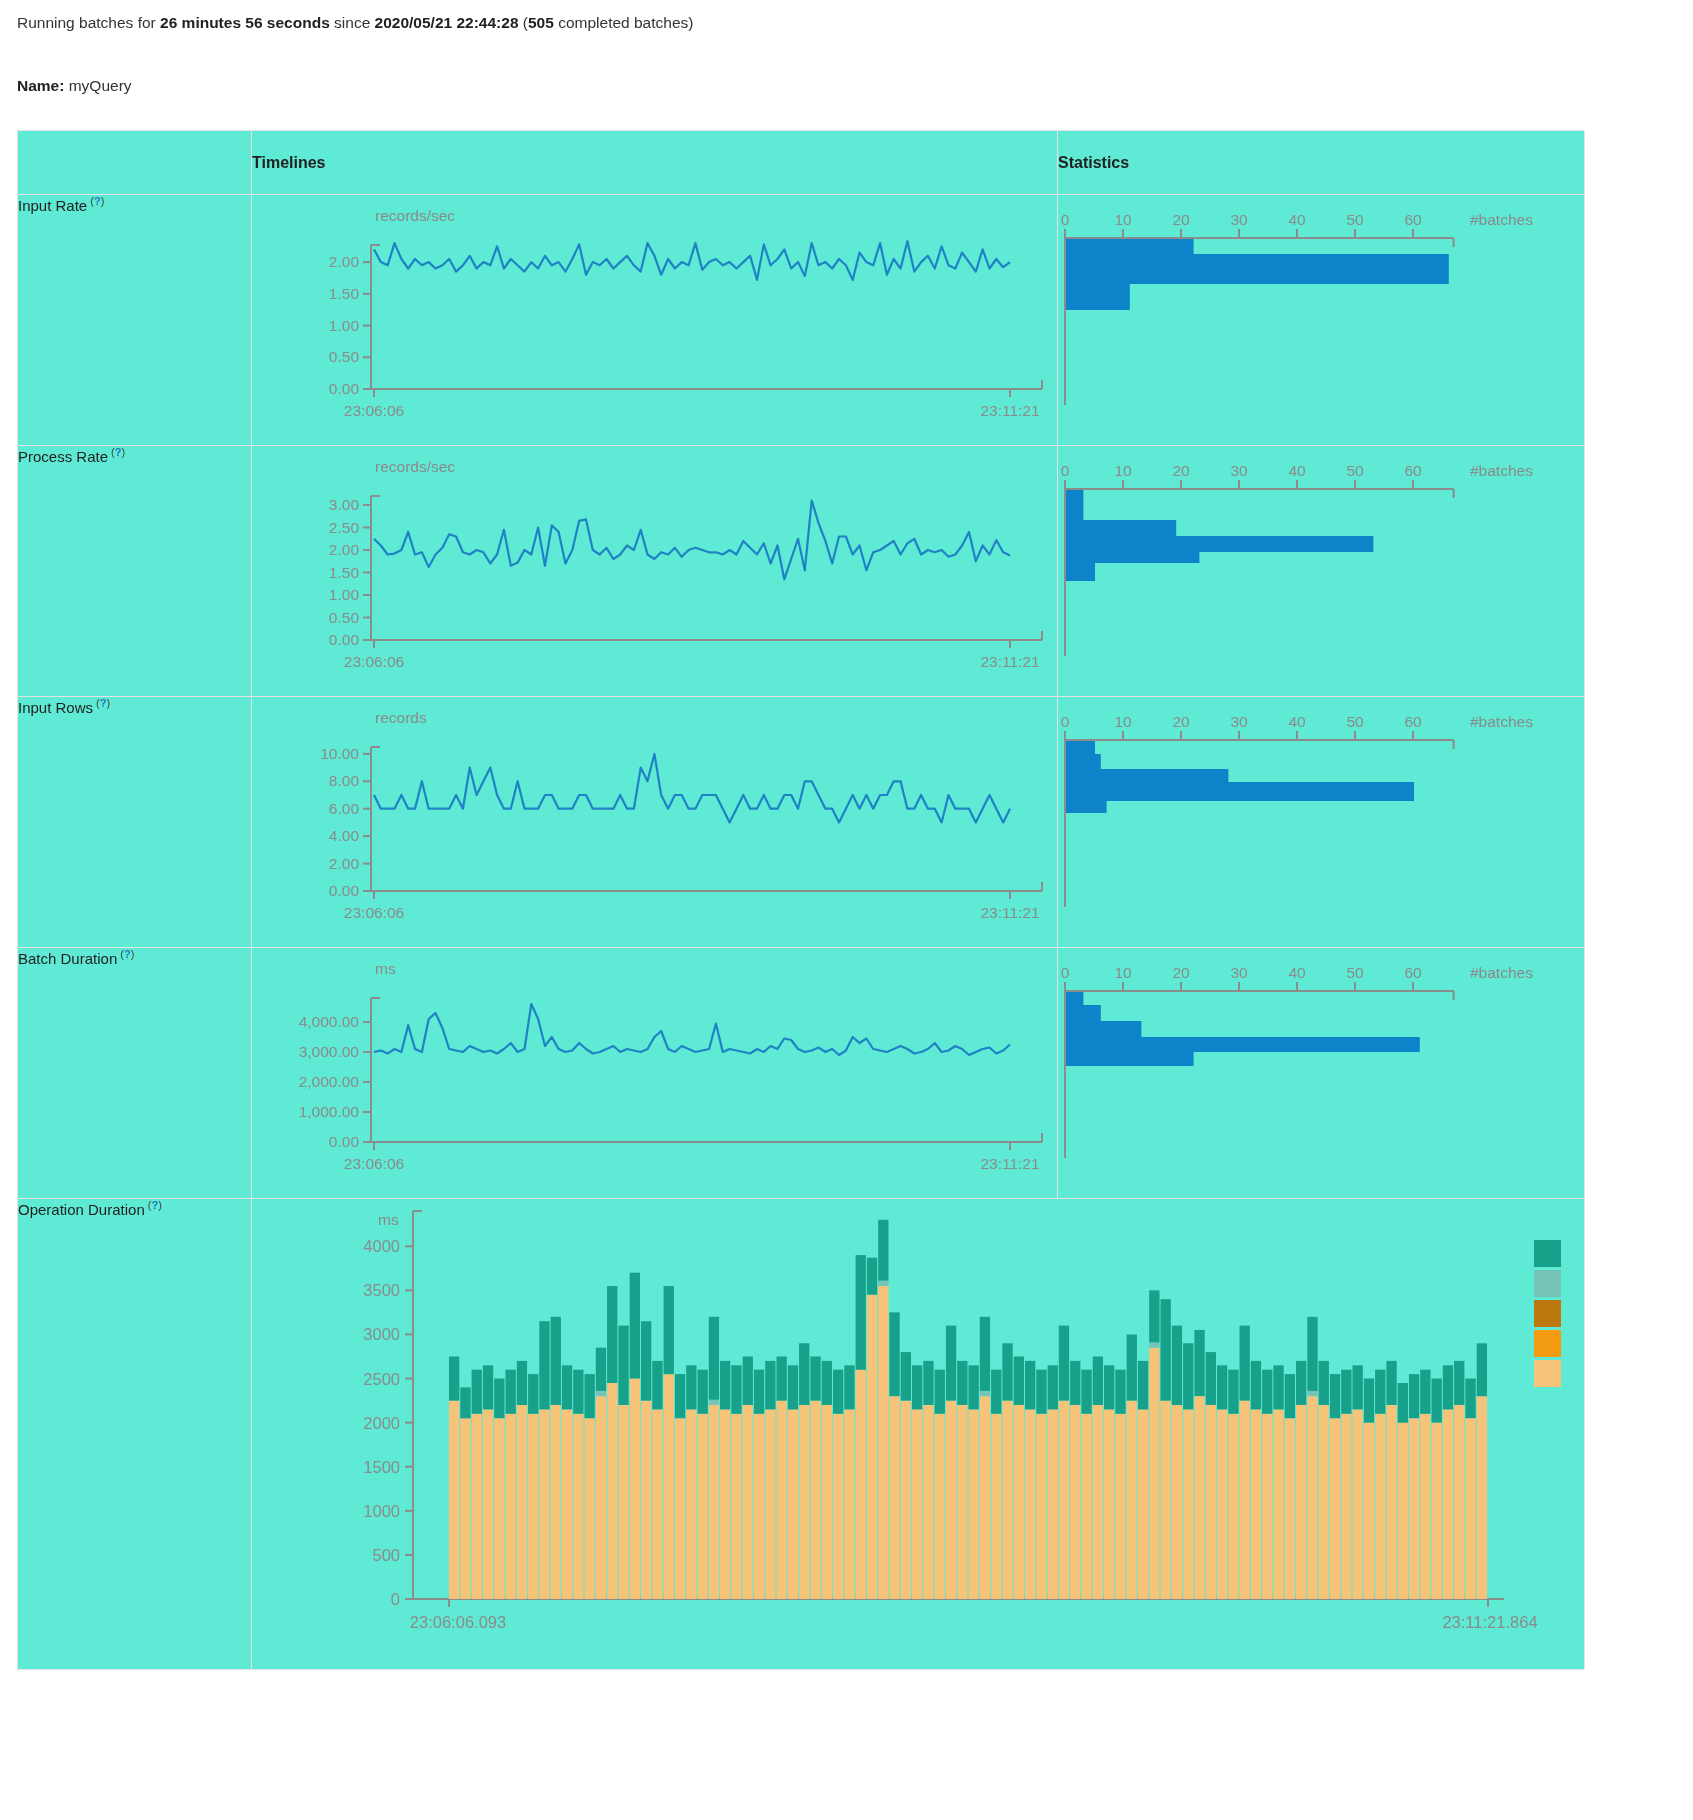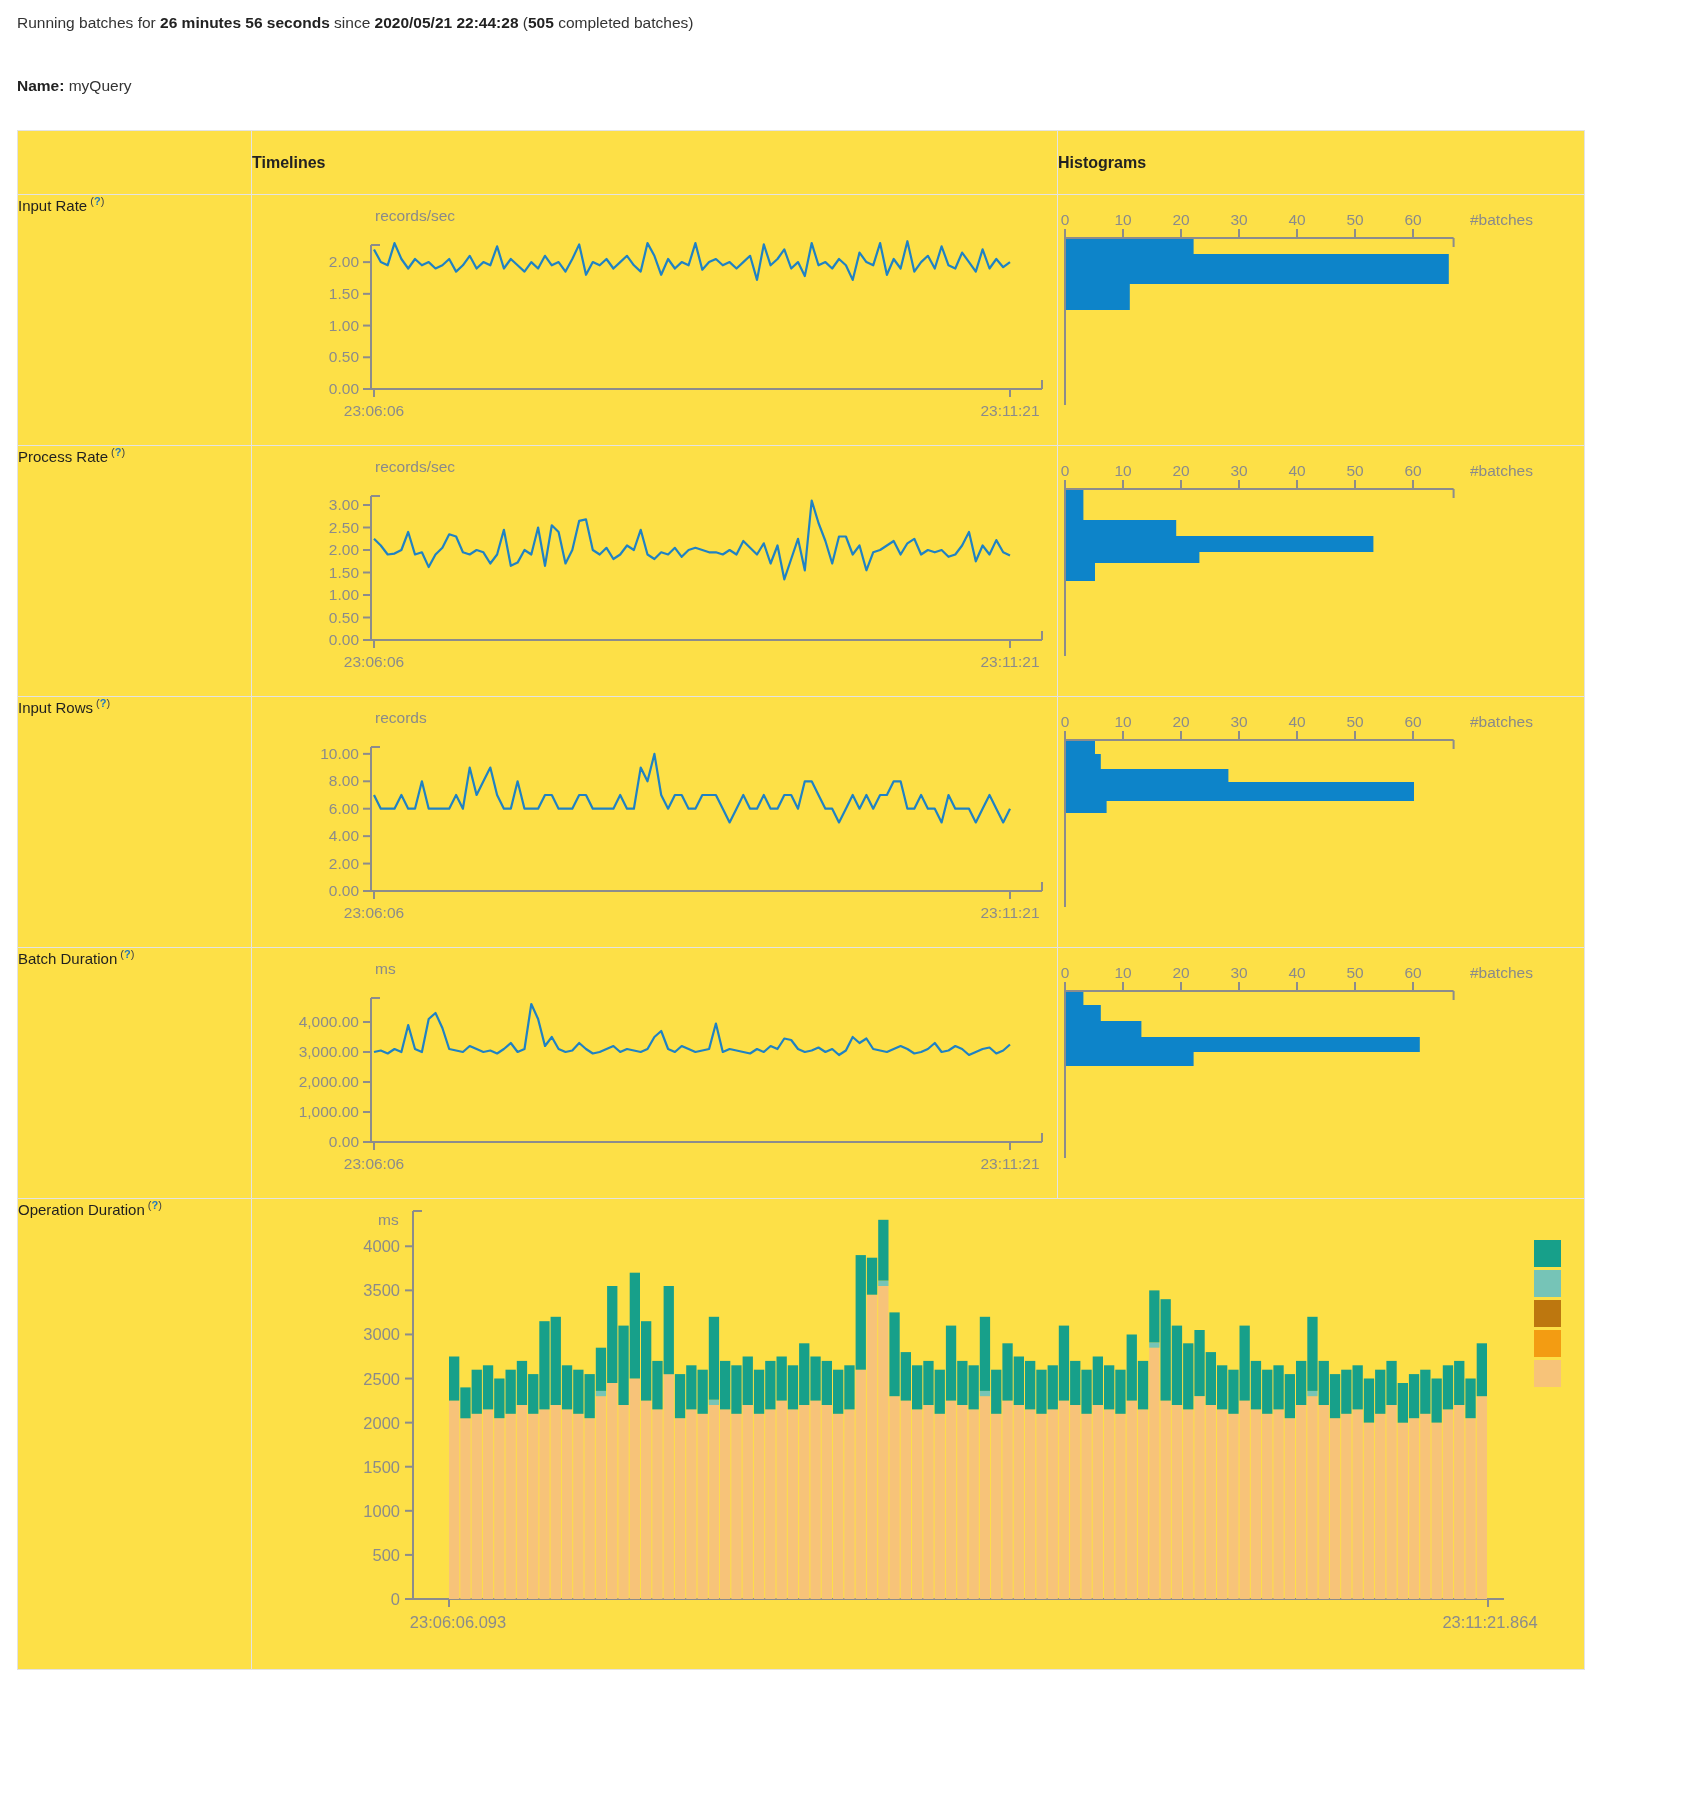--- a/index.html
+++ b/index.html
@@ -3,21 +3,21 @@
 <meta charset="utf-8">
 <style>
   html,body { margin:0; padding:0; background:#fff; }
   body { width:1693px; font-family:"Liberation Sans", sans-serif; color:#333; }
   .content { padding:14px 17px 40px 17px; }
   h1 { font-size:29px; margin:10px 0 20px 0; color:#1b1b1b; letter-spacing:0.2px; }
   .subtitle { font-size:15.5px; margin:0 0 40px 0; color:#333; }
   .qinfo { font-size:15.5px; line-height:28px; color:#333; }
   .qinfo strong, .subtitle strong { color:#222; }
   table.stats { border-collapse:collapse; margin-top:30px; table-layout:fixed; width:1567px; }
-  table.stats th, table.stats td { border:1px solid #e3e3e3; padding:0; background:#fde047; }
+  table.stats th, table.stats td { border:1px solid #e3e3e3; padding:0; background:#5eead4; }
   thead tr { height:64px; }
   thead th { text-align:left; padding-left:14px; font-size:16px; color:#222; }
   td.metric-cell { vertical-align:middle; padding-left:16px; }
   .mname { font-weight:normal; font-size:15px; color:#1f1f1f; }
   sup.tip { font-size:11px; color:#444; margin-left:3px; cursor:help; }
   sup.tip .q { color:#2178be; font-weight:bold; }
   tr.data-row td { height:250px; vertical-align:top; }
   tr.op-row td { height:470px; vertical-align:top; }
   .chart { width:100%; height:100%; }
   .op-cell-inner { position:relative; width:100%; height:470px; }
@@ -38,21 +38,21 @@
   <table class="stats">
     <colgroup>
         <col style="width:234px">
         <col style="width:806px">
         <col style="width:527px">
       </colgroup>
     <thead>
       <tr>
         <th></th>
         <th>Timelines</th>
-        <th>Histograms</th>
+        <th>Statistics</th>
       </tr>
     </thead>
     <tbody>
       <tr class="data-row">
         <td class="metric-cell"><span class="mname">Input Rate</span><sup class="tip"><span>(</span><span class="q">?</span><span>)</span></sup></td>
         <td>
             <div class="chart">
               <svg width="800" height="236" viewBox="0 0 800 236">
                 <text x="123" y="26" text-anchor="start" font-size="15.5" fill="#8a8a8a">records/sec</text>
                 <line x1="119" y1="50" x2="128" y2="50" stroke="#8c8c8c" stroke-width="2"></line>

